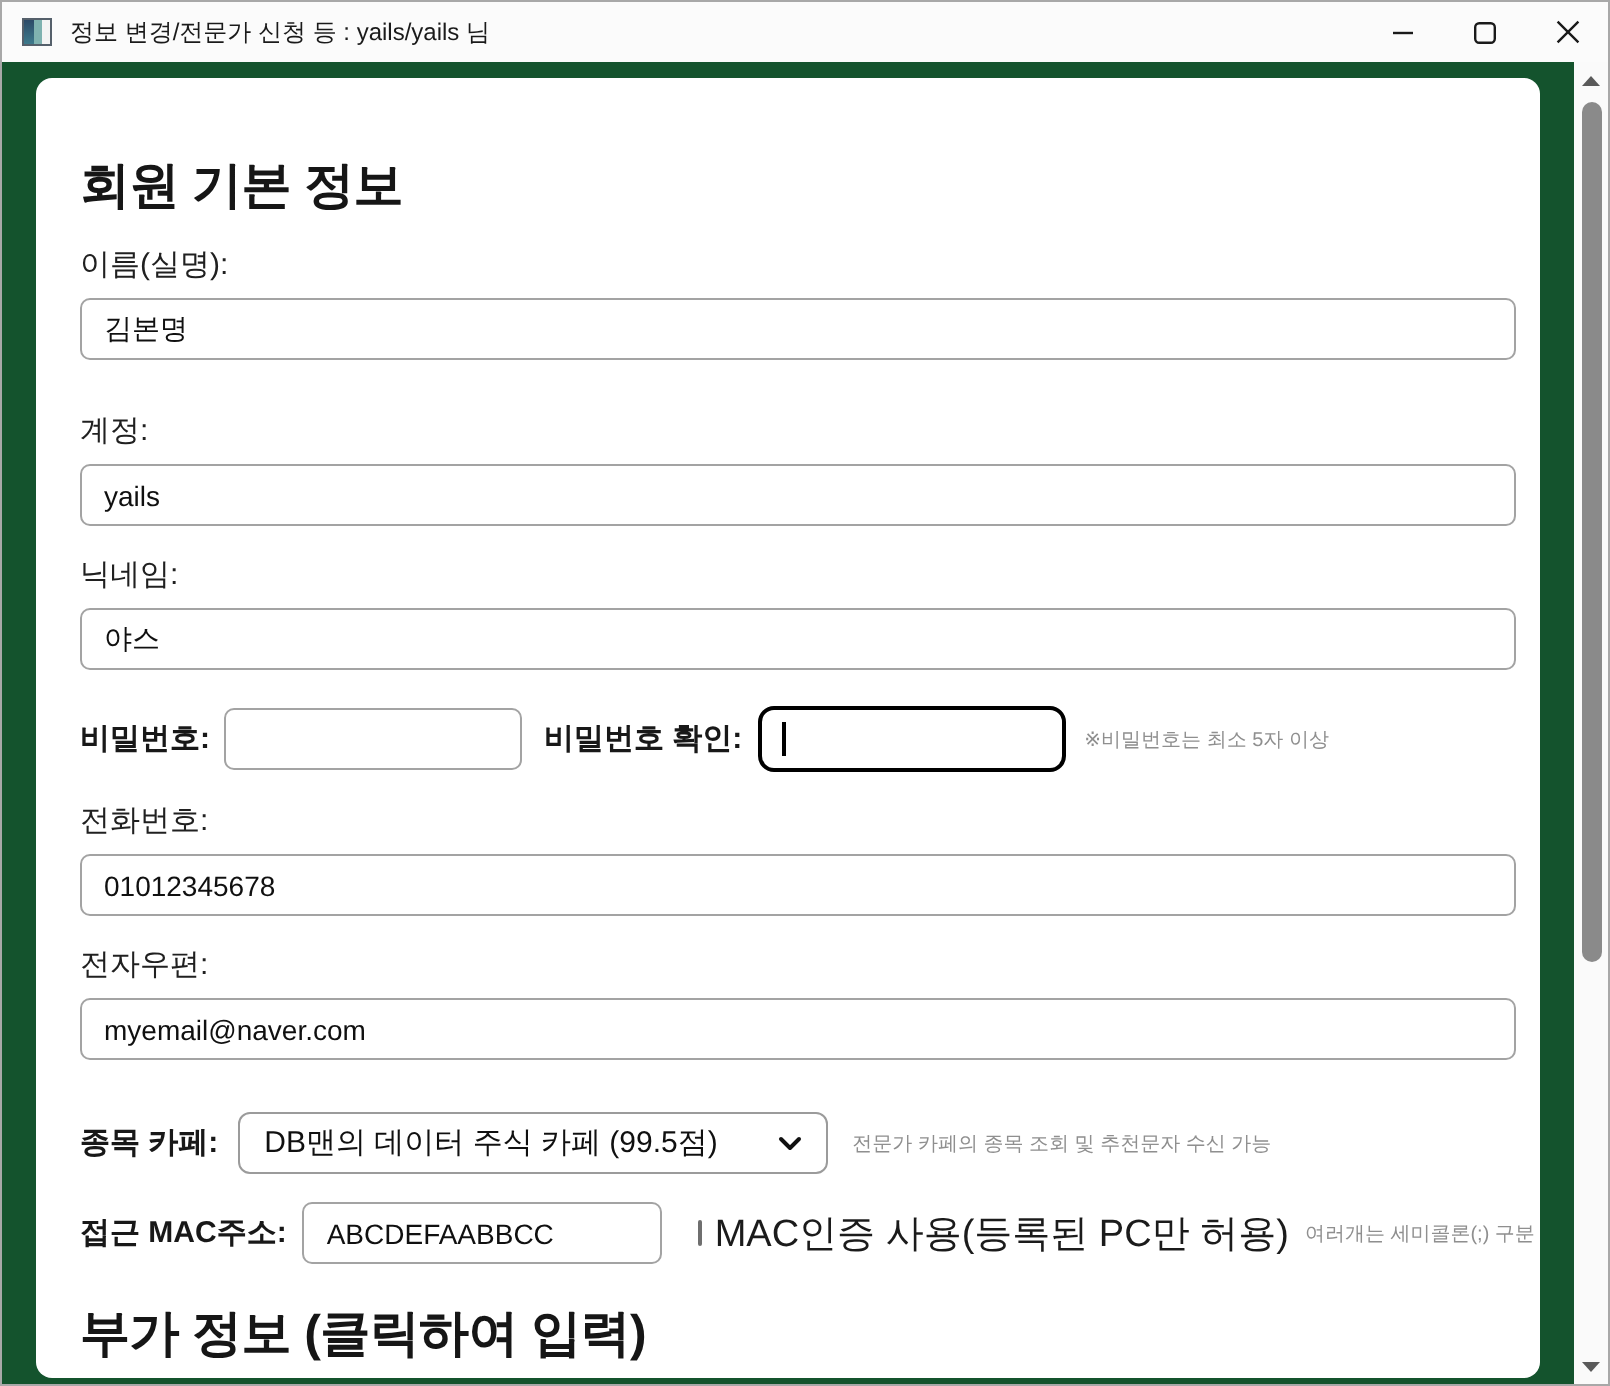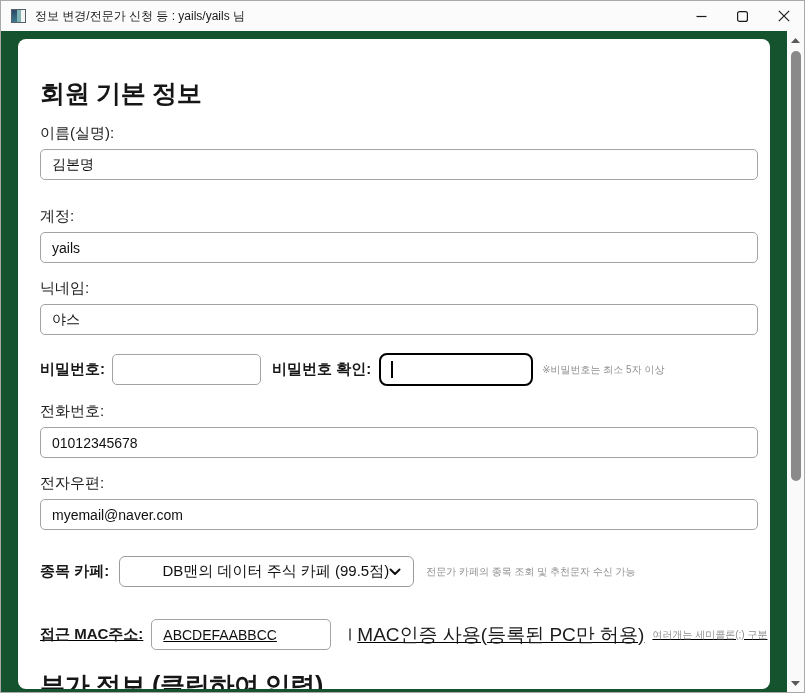--- a/index.html
+++ b/index.html
@@ -64,41 +64,41 @@
   .text-input{
     height:31px; border:1px solid #a3a3a3; border-radius:5px;
     padding:0 11px; font-size:14px; color:#101010; background:#fff;
     outline:none; font-family:inherit; display:block;
   }
   .group .text-input{ margin-top:7px; width:718px; }
 
   .row{ display:flex; align-items:center; }
   .row-pw{ margin-top:18px;align-items:center; }
   .row-cafe{ margin-top:26px; }
-  .row-mac{ margin-top:32px;text-decoration:underline; }
+  .row-mac{ margin-top:14px; }
 
   .blabel{ font-size:15px; font-weight:bold; color:#181818; white-space:nowrap; }
 
   .pw1{ width:149px; margin-left:7px; }
   .lbl2{ margin-left:11px; }
   .pw-focus{
     margin-left:8px; width:154px; height:33px;
     border:2.5px solid #000; border-radius:8px; background:#fff;
     display:flex; align-items:center; padding:0 10px;
   }
   .caret{ width:1.5px; height:17px; background:#000; animation:blink 1.1s step-end infinite; }
   @keyframes blink{ 50%{opacity:0;} }
 
   .note{ font-size:10px; color:#8f8f8f; white-space:nowrap; }
   .row-pw .note{ margin-left:9px; }
 
   .select-box{
     margin-left:10px; width:295px; height:31px;
     border:1px solid #9b9b9b; border-radius:6px; background:#fff;
-    display:flex; align-items:center; justify-content:flex-end;
+    display:flex; align-items:center; justify-content:space-between;
     padding:0 12px; font-size:15px; color:#101010; cursor:default;
   }
   .row-cafe .note{ margin-left:12px; }
 
   .mac-input{ width:180px; margin-left:8px; }
   .checkbox{
     appearance:none; -webkit-appearance:none;
     width:13px; height:13px; margin-left:18px;
     border:1px solid #6f6f6f; border-radius:3px; background:#fff;
   }

